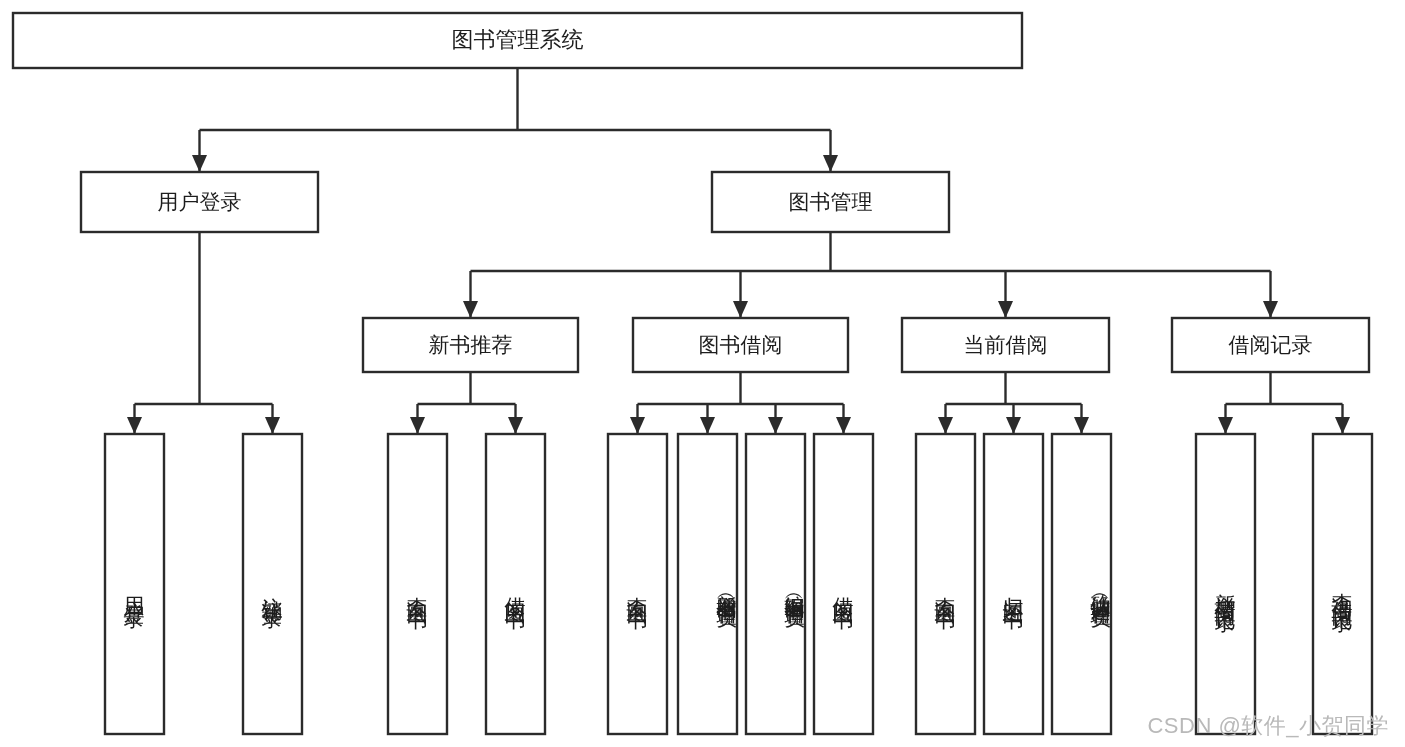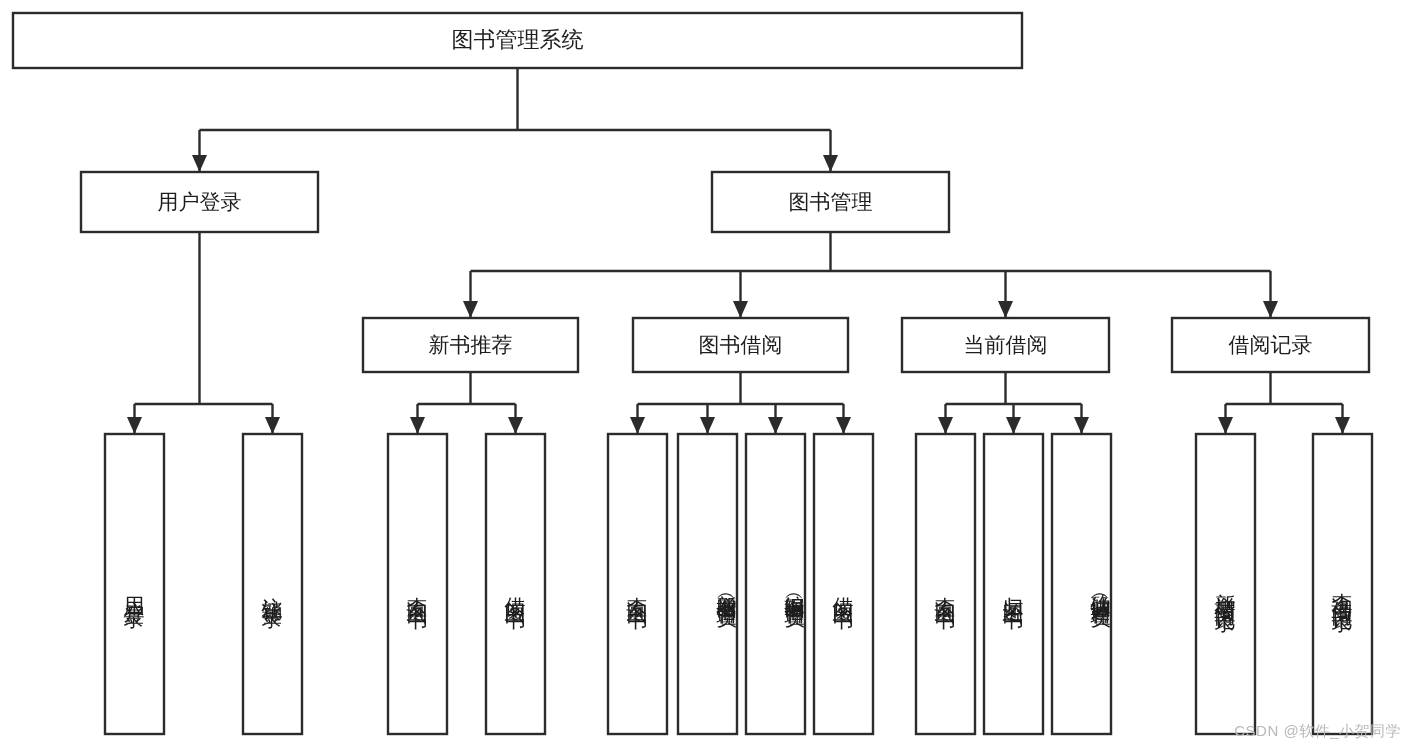--- a/index.html
+++ b/index.html
@@ -65,24 +65,24 @@
     letter-spacing: 3px;
     line-height: 1;
     display: flex;
     align-items: flex-start;
     justify-content: center;
     white-space: nowrap;
     pointer-events: none;
   }
   .watermark {
     position: absolute;
-    right: 4px;
+    right: 16px;
     bottom: 6px;
     font-family: "Liberation Sans", "DejaVu Sans", sans-serif;
-    font-size: 15px;
+    font-size: 22px;
     color: #b9b9b9;
     letter-spacing: 0.5px;
     white-space: nowrap;
   }
 </style>
 </head>
 <body>
 
 <div id="diagram-root">
   <svg class="flow" viewBox="0 0 1405 747" xmlns="http://www.w3.org/2000/svg">

